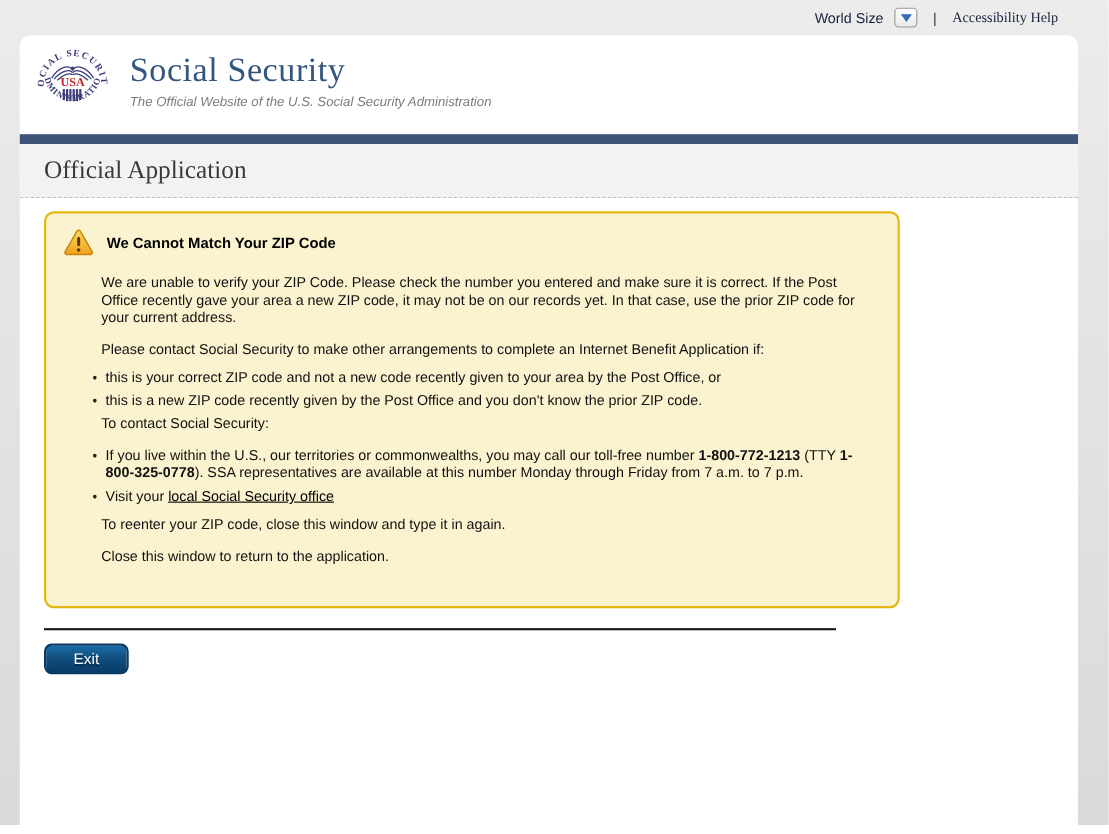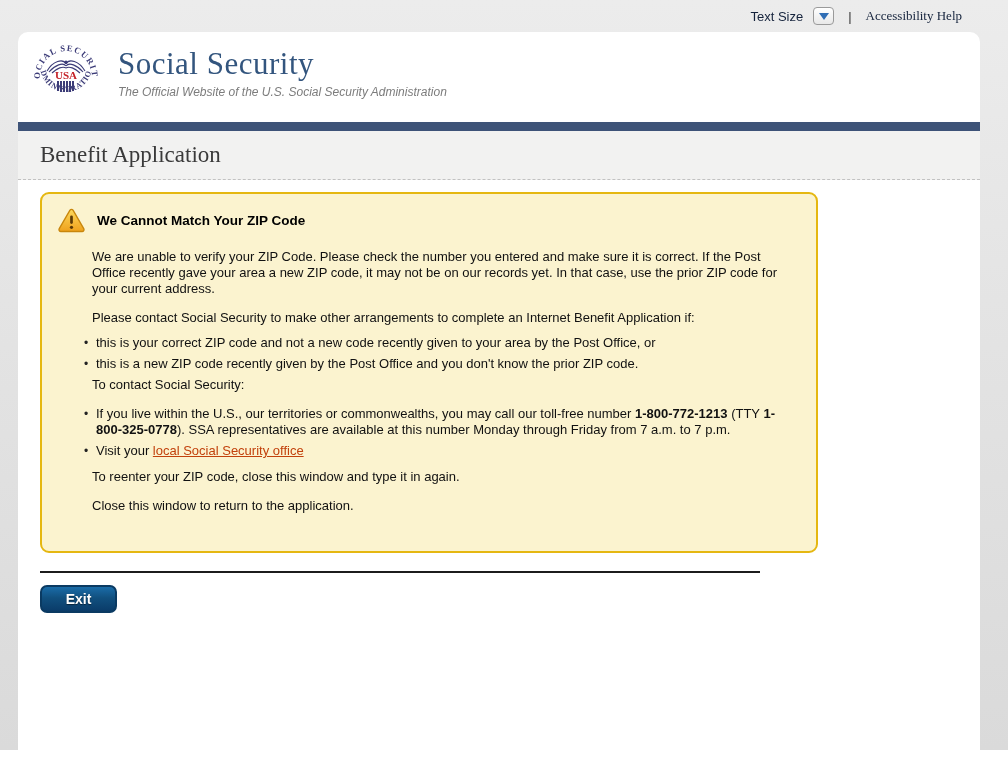--- a/index.html
+++ b/index.html
@@ -86,47 +86,47 @@
   ul.plain li { position: relative; padding-left: 10px; margin-bottom: 5px; }
   ul.plain li::before {
     content: "\2022"; position: absolute; left: -2px; top: 0;
     font-size: 12px; color: #222;
   }
   .contact-intro { margin: 14px 0 8px 0; }
   ul.contact li { margin-bottom: 5px; }
   ul.contact li.visit { margin-bottom: 10px; }
   .reenter { margin-top: 22px; }
   .closemsg { margin-top: 15px; }
-  .alert-body a { color: #c2410c; text-decoration: underline; cursor: pointer; }
+  .alert-body a { color: #000000; text-decoration: underline; cursor: pointer; }
   b.ph { font-weight: bold; }
 
   .rule {
     width: 720px; height: 0;
     border-top: 2px solid #1c1c1c;
     margin-top: 18px;
   }
   .exit-btn {
     margin-top: 12px;
     min-width: 77px; height: 28px;
     padding: 0 18px;
     background: linear-gradient(180deg, #1a6ca8 0%, #11507f 45%, #0a3c69 100%);
     border: 2px solid #0a3a62; border-radius: 7px;
-    color: #ffffff; font-weight: bold; font-size: 14px;
+    color: #ffffff; font-weight: normal; font-size: 14px;
     font-family: "Liberation Sans", sans-serif;
     text-shadow: 0 1px 1px rgba(0,0,0,0.5);
     cursor: pointer;
   }
 </style>
 </head>
 <body>
 
 <div class="backdrop"></div>
 
 <div class="topbar">
-  <span>Text Size</span>
+  <span>World Size</span>
   <button class="textsize-btn">
     <span class="tri-down"></span>
   </button>
   <span class="sep">|</span>
   <a>Accessibility Help</a>
 </div>
 
 <div class="panel">
 
   <div class="site-header">
@@ -162,21 +162,21 @@
     </svg>
     <div class="site-title-block">
       <div class="site-title">Social Security</div>
       <div class="site-tagline">The Official Website of the U.S. Social Security Administration</div>
     </div>
   </div>
 
   <div class="navy-bar"></div>
 
   <div class="title-band">
-    <span class="page-title">Benefit Application</span>
+    <span class="page-title">Official Application</span>
   </div>
 
   <div class="content">
 
     <div class="alert-box">
       <div class="alert-head">
         <svg class="warn" width="27" height="25" viewBox="0 0 32 29">
           <defs>
             <linearGradient id="wg" x1="0" y1="0" x2="0" y2="1">
               <stop offset="0" stop-color="#fcd95c"></stop>

